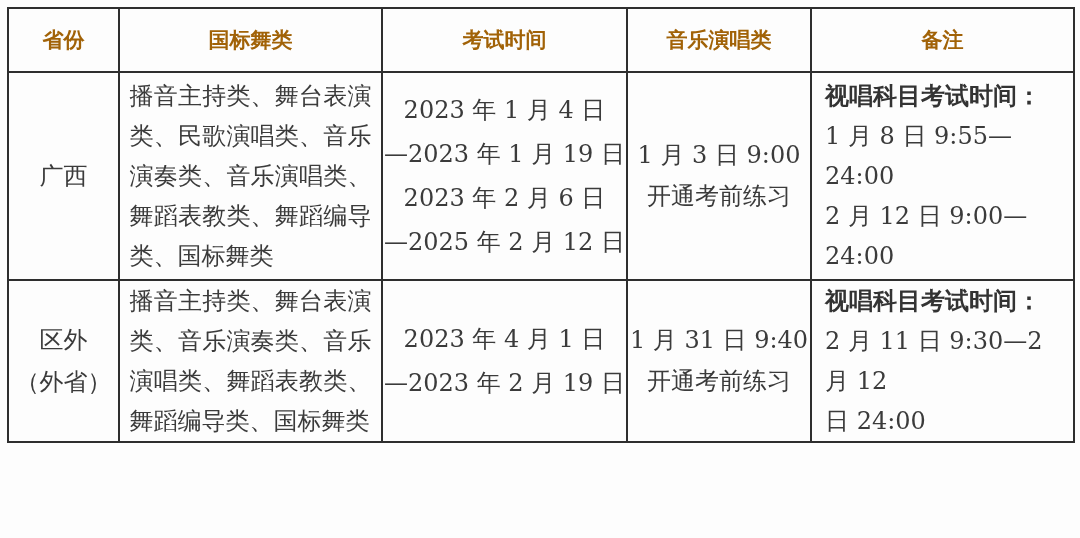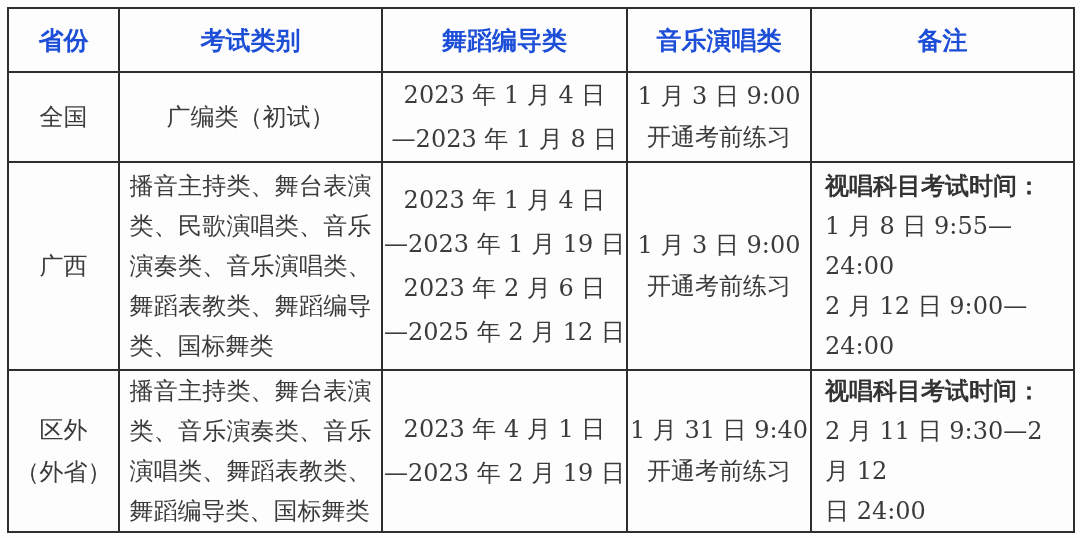--- a/index.html
+++ b/index.html
@@ -30,24 +30,24 @@
     vertical-align: middle;
     padding: 0;
     overflow: hidden;
   }
   tr.header-row { height: 64px; }
   tr.row-1 { height: 88px; }
   tr.row-2 { height: 208px; }
   tr.row-3 { height: 157px; }
 
   th.hcell {
-    font-size: 25px;
+    font-size: 21px;
     font-weight: bold;
     text-align: center;
-    color: #1d4ed8;
+    color: #a16207;
   }
   .cell-center {
     text-align: center;
     font-size: 24px;
     line-height: 40px;
   }
   .province {
     text-align: center;
     font-size: 24px;
     line-height: 42px;
@@ -88,45 +88,28 @@
     <colgroup>
       <col style="width:111px">
       <col style="width:263px">
       <col style="width:245px">
       <col style="width:184px">
       <col style="width:263px">
     </colgroup>
     <thead>
       <tr class="header-row">
         <th class="hcell">省份</th>
-        <th class="hcell">考试类别</th>
-        <th class="hcell">舞蹈编导类</th>
+        <th class="hcell">国标舞类</th>
+        <th class="hcell">考试时间</th>
         <th class="hcell">音乐演唱类</th>
         <th class="hcell">备注</th>
       </tr>
     </thead>
     <tbody>
 
-      <tr class="row-1">
-        <td>
-          <div class="province">全国</div>
-        </td>
-        <td>
-          <div class="cell-center">广编类（初试）</div>
-        </td>
-        <td>
-          <div class="time-line">2023 年 1 月 4 日</div>
-          <div class="time-line">—2023 年 1 月 8 日</div>
-        </td>
-        <td>
-          <div class="practice-line">1 月 3 日 9:00</div>
-          <div class="practice-line">开通考前练习</div>
-        </td>
-        <td></td>
-      </tr>
 
       <tr class="row-2">
         <td>
           <div class="province">广西</div>
         </td>
         <td>
           <div class="category-justify">播音主持类、舞台表演类、民歌演唱类、音乐演奏类、音乐演唱类、舞蹈表教类、舞蹈编导类、国标舞类</div>
         </td>
         <td>
           <div class="time-line">2023 年 1 月 4 日</div>

